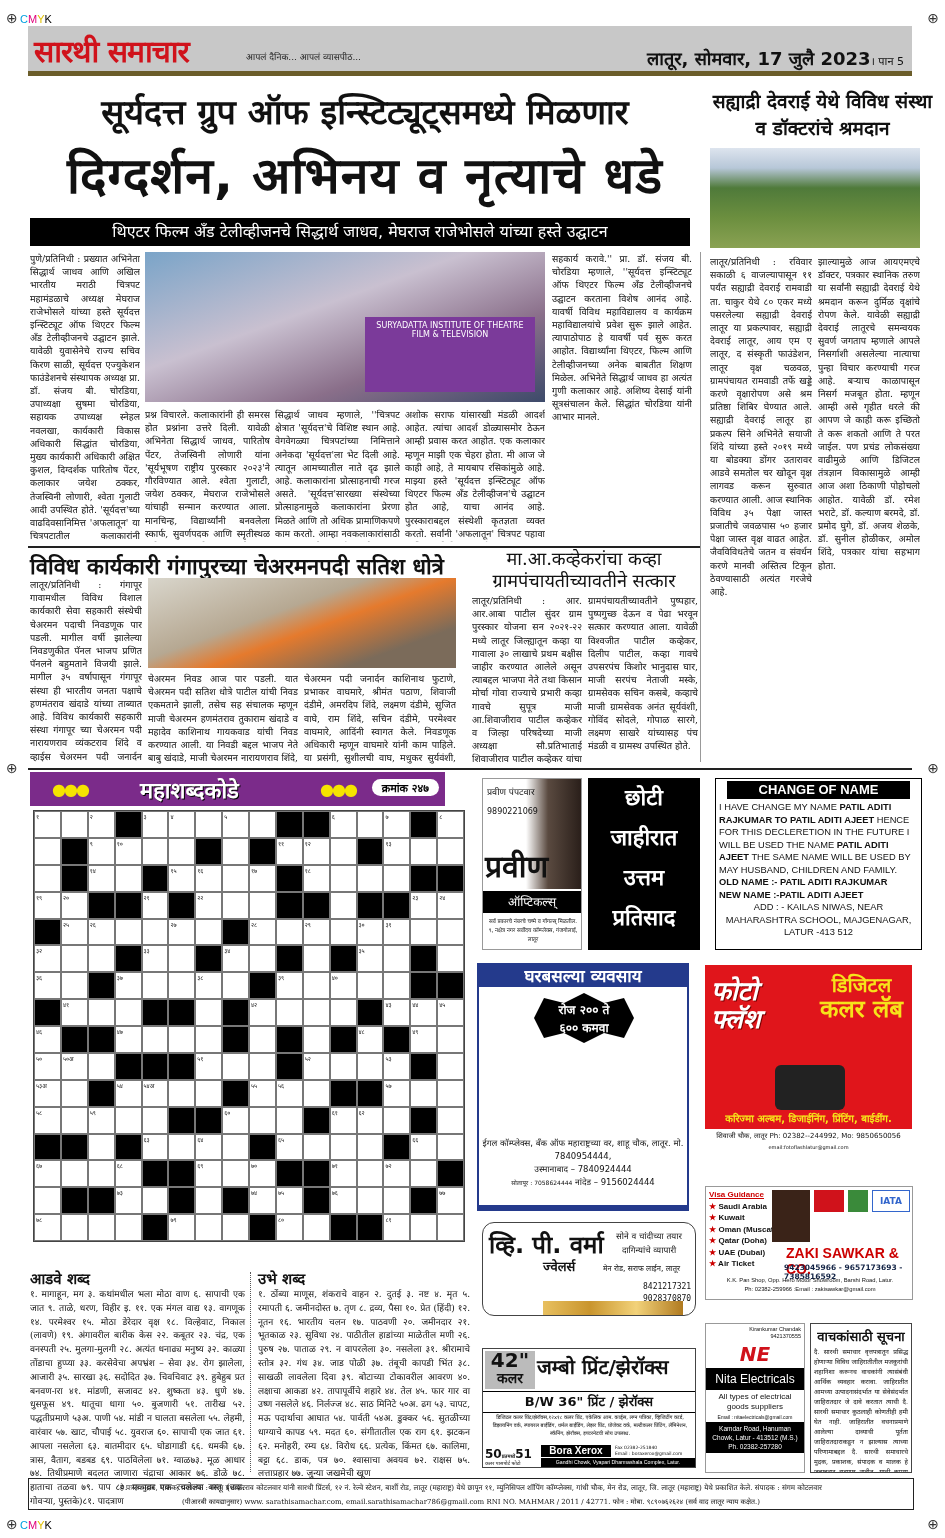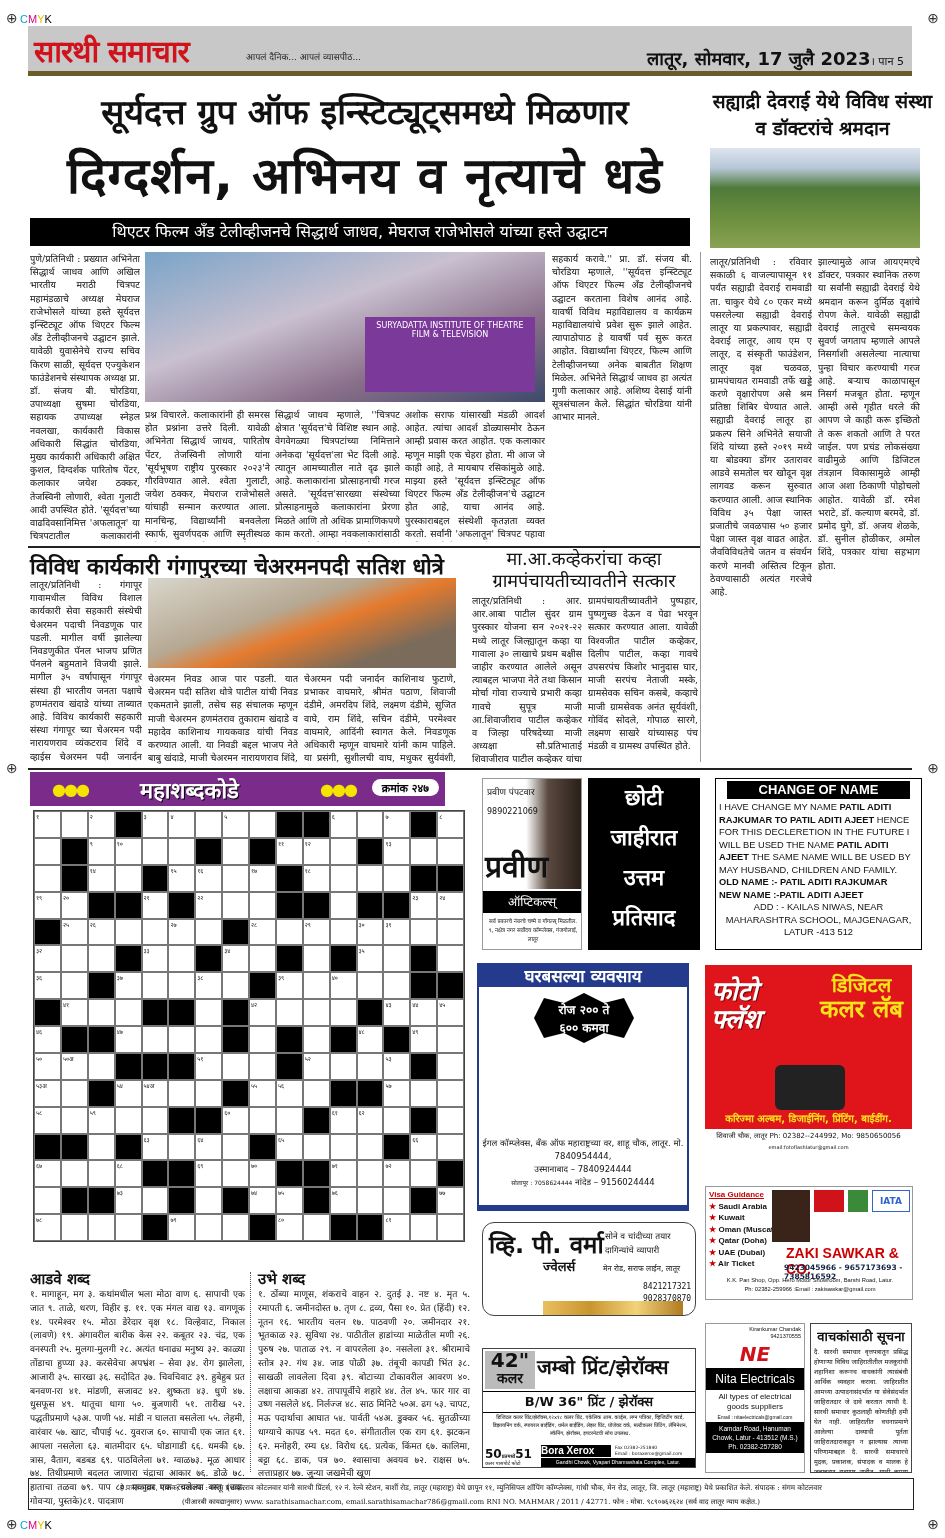--- a/index.html
+++ b/index.html
@@ -453,21 +453,21 @@
   <div style="position:absolute;left:78px;top:76px;font-size:7.5px;font-weight:bold;color:#124">9423045966 - 9657173693 - 7385816592</div>
   <div style="position:absolute;left:2px;top:89px;width:204px;font-size:5.8px;text-align:center;line-height:9px;font-family:'Liberation Sans',sans-serif">
       <div>K.K. Pan Shop, Opp. Hero Motor Showroom, Barshi Road, Latur.</div>
       <div>Ph: 02382-259966 :Email : zakisawkar@gmail.com</div>
     </div>
 </div>
 
 <div id="ad-varma" class="ad">
   <div style="position:absolute;left:6px;top:4px;font-size:24px;font-weight:900">व्हि. पी. वर्मा</div>
   <div style="position:absolute;left:60px;top:34px;font-size:13px;font-weight:bold">ज्वेलर्स</div>
-  <div style="position:absolute;left:122px;top:6px;width:88px;font-size:8.5px;line-height:14px">
+  <div style="position:absolute;left:122px;top:6px;width:88px;font-size:8.5px;text-align:center;line-height:14px">
       <div>सोने व चांदीच्या तयार</div>
       <div>दागिन्यांचे व्यापारी</div>
     </div>
   <div style="position:absolute;left:120px;top:40px;font-size:7.5px">मेन रोड, सराफ लाईन, लातूर</div>
   <div style="position:absolute;left:160px;top:58px;font-size:8px;font-family:'DejaVu Sans Mono',monospace;line-height:12px">
       <div>8421217321</div>
       <div>9028370870</div>
     </div>
   <div style="position:absolute;left:60px;top:78px;width:140px;height:36px;background:linear-gradient(90deg,#e8c060,#c9952e,#f2d27a,#b07a20)"></div>
 </div>
@@ -475,21 +475,21 @@
 <div id="ad-bora" class="ad">
   <div style="position:absolute;left:2px;top:2px;width:50px;height:38px;background:#bbb;text-align:center;font-weight:900;line-height:18px">
       <div style="font-size:20px">42"</div>
       <div style="font-size:14px">कलर</div>
     </div>
   <div style="position:absolute;left:54px;top:4px;font-size:20px;font-weight:bold">जम्बो प्रिंट/झेरॉक्स</div>
   <div style="position:absolute;left:0;top:42px;width:100%;border-top:1px solid #000;border-bottom:1px solid #000;font-size:13px;font-weight:bold;text-align:center;line-height:20px">B/W 36" प्रिंट / झेरॉक्स</div>
   <div style="position:absolute;left:4px;top:64px;width:206px;font-size:5.2px;line-height:8px;text-align:center">डिजिटल कलर प्रिंट/झेरॉक्स,१२x१८ कलर प्रिंट, एकेलिक आम. कार्ड्स, लग्न पत्रिका, व्हिजिटींग कार्ड, डिझायनिंग वर्क, स्पायरल बाईंडिंग, थर्मल बाईंडिंग, लेझर प्रिंट, प्रोजेक्ट वर्क, मल्टीकलर प्रिंटिंग, लॅमिनेशन, स्कॅनिंग, झेरॉक्स, इण्टरनेटची सोय उपलब्ध.</div>
   <div style="position:absolute;left:2px;top:98px;font-size:12px;font-weight:900"><span>50</span><span style="font-size:5px">प्रतमध्ये</span><span>51</span></div>
   <div style="position:absolute;left:2px;top:111px;font-size:5px">कलर पासपोर्ट फोटो</div>
-  <div style="position:absolute;left:58px;top:96px;width:70px;height:12px;background:#000;color:#fff;font-size:10px;font-weight:bold;line-height:12px;font-family:'Liberation Sans',sans-serif">Bora Xerox</div>
+  <div style="position:absolute;left:58px;top:96px;width:70px;height:12px;background:#000;color:#fff;font-size:10px;font-weight:bold;line-height:12px;text-align:center;font-family:'Liberation Sans',sans-serif">Bora Xerox</div>
   <div style="position:absolute;left:132px;top:96px;font-size:4.5px;line-height:6px">
       <div>Fax 02382-251840</div>
       <div>Email : boraxerox@gmail.com</div>
     </div>
   <div style="position:absolute;left:58px;top:109px;width:154px;background:#000;color:#fff;font-size:5.2px;line-height:9px;text-align:center;font-family:'Liberation Sans',sans-serif">Gandhi Chowk, Vyapari Dharmashala Complex, Latur.</div>
 </div>
 
 <div id="ad-nita" class="ad">
   <div style="text-align:right;font-size:5.5px;line-height:7px;padding:2px 3px;font-family:'Liberation Sans',sans-serif">
       <div>Kirankumar Chandak</div>

